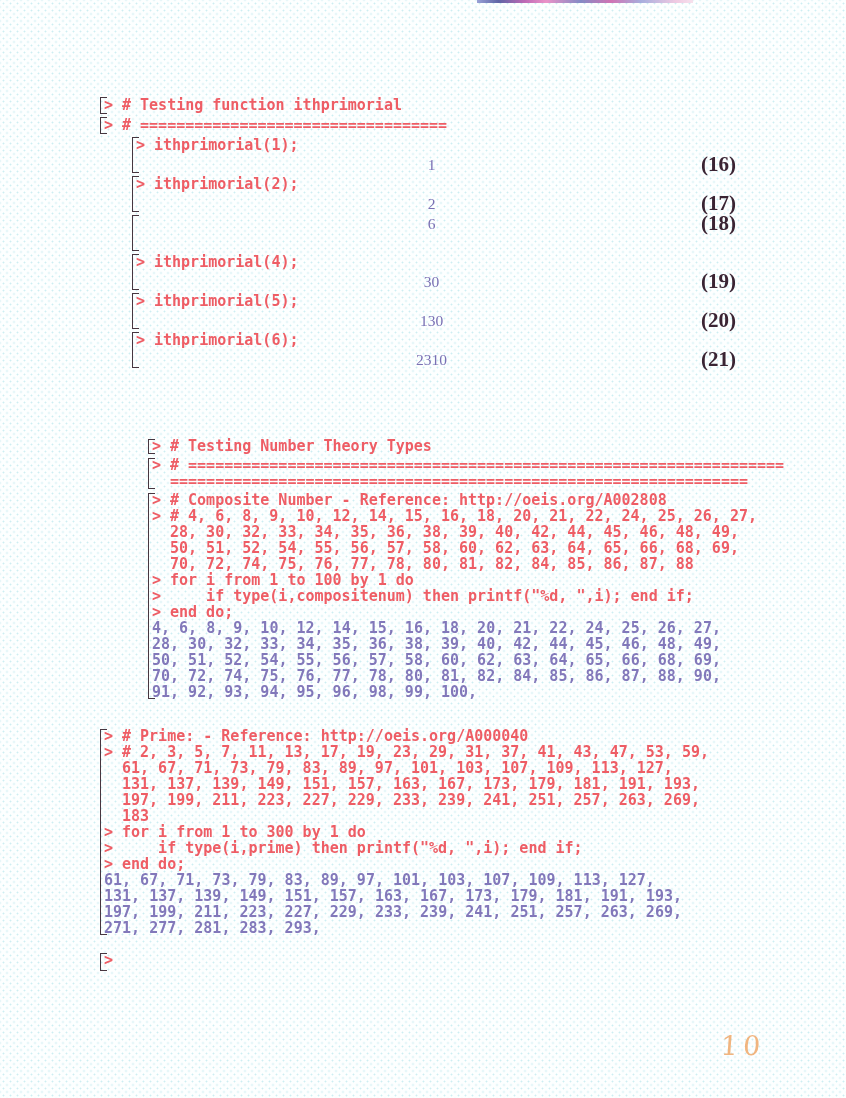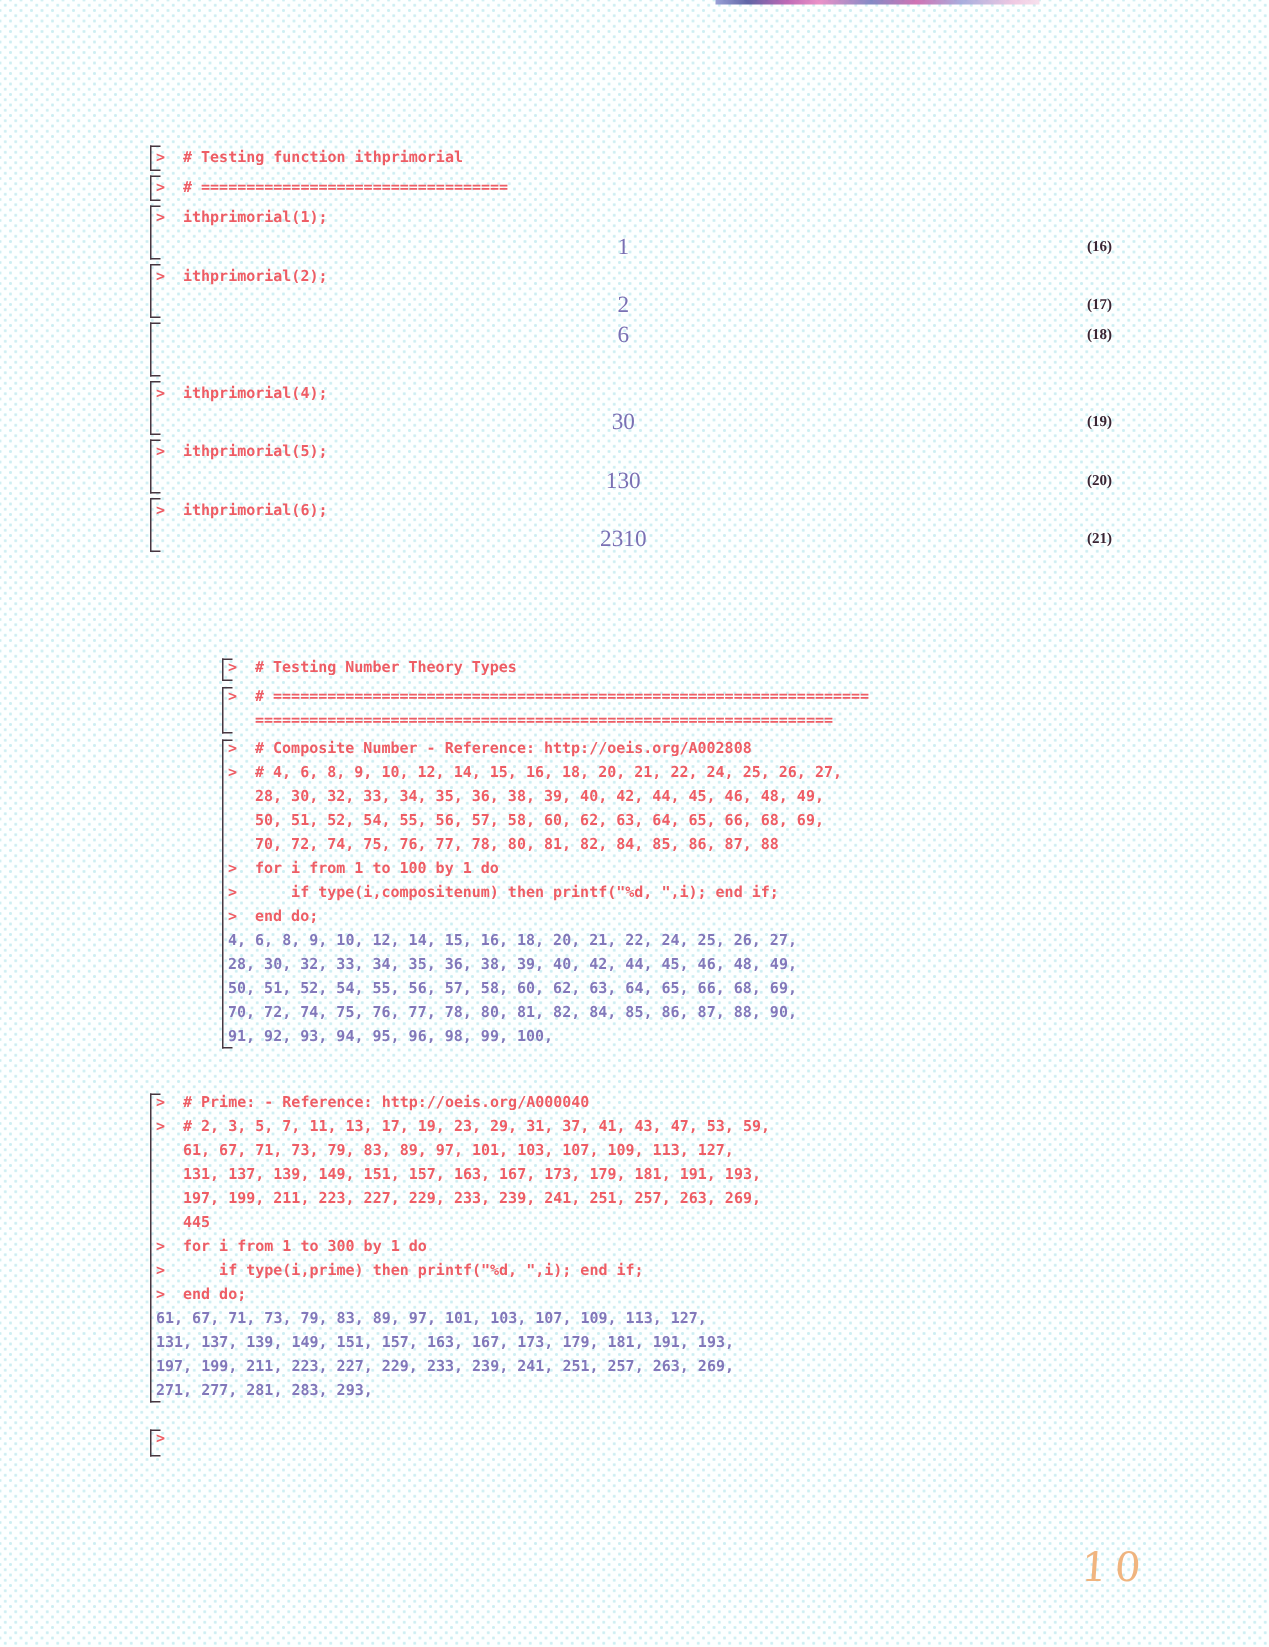--- a/index.html
+++ b/index.html
@@ -35,42 +35,42 @@
   #s2 { top:438px;padding-left:48px; }
   #s3 { top:728px; }
 
   .group { position:relative; padding-left:4px; margin-bottom:1px; }
   .bracket {
     position:absolute; left:0; top:1px; bottom:1px; width:7px;
     border:1.6px solid var(--bracket); border-right:none;
   }
   .mrow {
     font-family:"DejaVu Sans Mono", monospace;
-    font-size:10px; height:16px; line-height:16px; white-space:pre;
+    font-size:15px; height:16px; line-height:16px; white-space:pre;
     overflow:visible;
   }
   .s1row { height:19px; line-height:19px; }
   .prompt {
     display:inline-block; width:18px;
     color:var(--input-red); font-weight:bold;
   }
   .code { color:var(--input-red); font-weight:bold; }
   .mono-out { color:var(--output-purple); font-weight:bold; }
 
   .g1 { height:19px; }
-  .gcall { height:38px; }
+  .gcall { height:38px;margin-left:32px; }
   .orow { display:flex; height:19px; align-items:center; }
   .typeset {
     flex:1; text-align:center; padding-left:26px;
     font-family:"Liberation Serif", serif; font-size:15.5px;
     color:var(--typeset-purple);
   }
   .eqlabel {
-    width:64px; text-align:center;
-    font-family:"Liberation Serif", serif; font-size:10px; font-weight:bold;
+    width:64px; text-align:left;
+    font-family:"Liberation Serif", serif; font-size:21px; font-weight:bold;
     color:var(--equation-label);
   }
   .h17 { height:17px; margin-bottom:2px; }
   .h33 { height:33px; margin-bottom:2px; }
   .gmain { margin-bottom:2px; }
   .gempty { height:20px; }
   #empty-group { position:absolute; left:100px; top:952px; width:665px; }
 
   .page-number {
     position:absolute; left:721px; top:1030px;
@@ -175,21 +175,21 @@
   </section>
 
   <section class="ws" id="s3">
     <div class="group gmain">
       <div class="bracket"></div>
       <div class="mrow"><span class="prompt">&gt;</span><span class="code"># Prime: - Reference: http://oeis.org/A000040</span></div>
       <div class="mrow"><span class="prompt">&gt;</span><span class="code"># 2, 3, 5, 7, 11, 13, 17, 19, 23, 29, 31, 37, 41, 43, 47, 53, 59,</span></div>
       <div class="mrow"><span class="prompt"></span><span class="code">61, 67, 71, 73, 79, 83, 89, 97, 101, 103, 107, 109, 113, 127,</span></div>
       <div class="mrow"><span class="prompt"></span><span class="code">131, 137, 139, 149, 151, 157, 163, 167, 173, 179, 181, 191, 193,</span></div>
       <div class="mrow"><span class="prompt"></span><span class="code">197, 199, 211, 223, 227, 229, 233, 239, 241, 251, 257, 263, 269,</span></div>
-      <div class="mrow"><span class="prompt"></span><span class="code">445</span></div>
+      <div class="mrow"><span class="prompt"></span><span class="code">183</span></div>
       <div class="mrow"><span class="prompt">&gt;</span><span class="code">for i from 1 to 300 by 1 do</span></div>
       <div class="mrow"><span class="prompt">&gt;</span><span class="code">    if type(i,prime) then printf("%d, ",i); end if;</span></div>
       <div class="mrow"><span class="prompt">&gt;</span><span class="code">end do;</span></div>
       <div class="mrow mono-out">61, 67, 71, 73, 79, 83, 89, 97, 101, 103, 107, 109, 113, 127,</div>
       <div class="mrow mono-out">131, 137, 139, 149, 151, 157, 163, 167, 173, 179, 181, 191, 193,</div>
       <div class="mrow mono-out">197, 199, 211, 223, 227, 229, 233, 239, 241, 251, 257, 263, 269,</div>
       <div class="mrow mono-out">271, 277, 281, 283, 293,</div>
     </div>
   </section>
 

